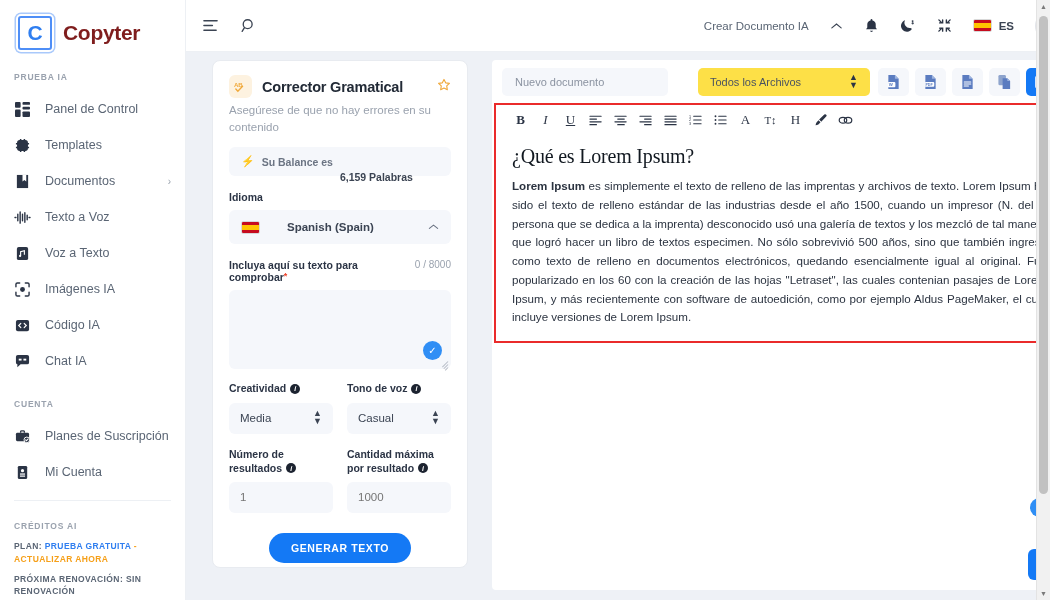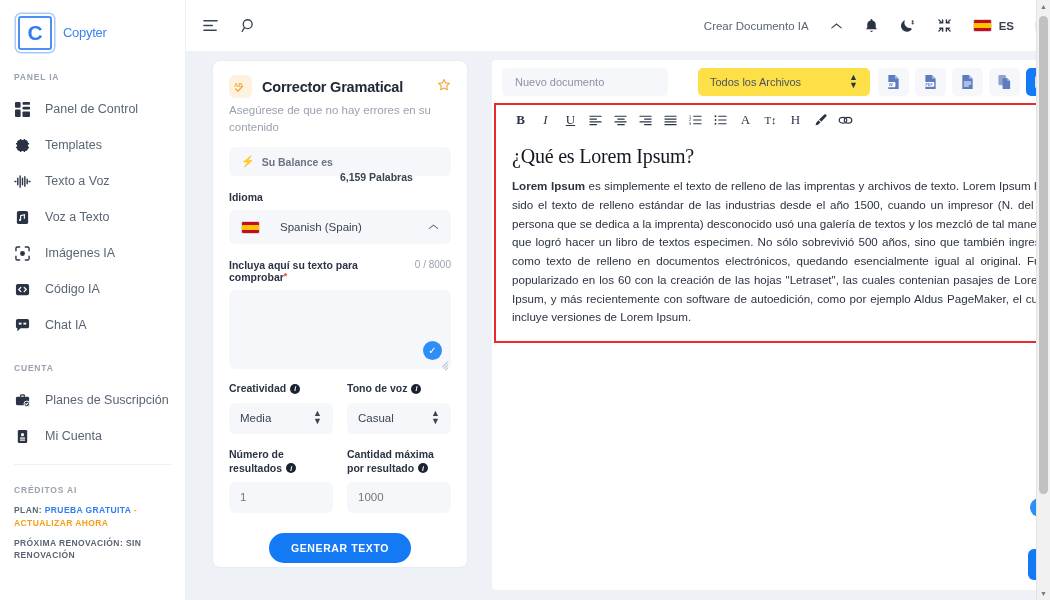--- a/index.html
+++ b/index.html
@@ -17,21 +17,21 @@
     flex: 0 0 186px; position: relative; overflow: hidden;
     border-right: 1px solid #edf0f4;
   }
   .brand { display: flex; align-items: center; gap: 11px; padding: 13px 0 0 18px; height: 52px; }
   .brand-logo {
     width: 34px; height: 34px; border: 2px solid #4e8ef7; border-radius: 3px;
     display: flex; align-items: center; justify-content: center;
     box-shadow: 0 0 0 2px #ffffff, 0 0 0 3.5px #a9c9fb;
   }
   .brand-logo span { color: #2f7ef0; font-size: 21px; font-weight: 700; line-height: 1; }
-  .brand-name { color: #3b82f6; font-size: 13px; font-weight: 400; letter-spacing: -.3px; }
+  .brand-name { color: #7f1d1d; font-size: 21px; font-weight: 700; letter-spacing: -.3px; }
 
   .section-label {
     font-size: 8.5px; font-weight: 700; letter-spacing: .8px;
     color: #9aa2ae; padding: 0 0 0 14px; margin-top: 20px; margin-bottom: 9px;
   }
   .nav-item {
     display: flex; align-items: center; gap: 14px;
     height: 36px; padding: 0 14px; color: #5a6574; font-size: 12.5px;
     cursor: pointer; position: relative;
   }
@@ -98,22 +98,22 @@
   }
   .balance b { color: #3b4453; margin-top: 30px; }
   .bolt { color: #2f7ef0; font-size: 11px; }
 
   .field-label { font-size: 10.5px; font-weight: 700; color: #2b3445; margin-top: 15px; margin-bottom: 7px; }
   .req { color: #f0432b; font-size: 9px; vertical-align: top; }
   .counter { float: right; font-size: 10px; color: #9aa2ae; font-weight: 400; }
 
   .select-box {
     background: #f5f7fb; border-radius: 6px; height: 34px; display: flex;
-    align-items: center; padding: 0 12px; gap: 20px; cursor: pointer;
-    font-size: 11.5px; color: #3b4453;
+    align-items: center; padding: 0 12px; gap: 27px; cursor: pointer;
+    font-size: 11.5px; color: #3b4453; font-weight: bold;
   }
   .select-box .caret { margin-left: auto; color: #6b7483; font-size: 10px; }
 
   .textarea-box {
     background: #f5f7fb; border-radius: 6px; height: 79px; position: relative; cursor: text;
   }
   .check-circle {
     position: absolute; right: 9px; bottom: 9px; width: 19px; height: 19px;
     border-radius: 50%; background: #2f8ef5; display: flex; align-items: center;
     justify-content: center; color: #fff; font-size: 10px; cursor: pointer;
@@ -222,21 +222,21 @@
 <div class="app">
 
   <aside class="sidebar">
     <div class="brand">
       <div class="brand-logo">
         <span>C</span>
       </div>
       <div class="brand-name">Copyter</div>
     </div>
 
-    <div class="section-label">PANEL IA</div>
+    <div class="section-label">PRUEBA IA</div>
 
     <div class="nav-item">
       <span class="nav-ico">
         <svg width="15" height="15" viewBox="0 0 16 16" fill="#2b3445">
             <rect x="0" y="0" width="6" height="6" rx="1"></rect>
             <rect x="8" y="0" width="8" height="3" rx="1"></rect>
             <rect x="8" y="5" width="8" height="3" rx="1"></rect>
             <rect x="0" y="8" width="6" height="8" rx="1"></rect>
             <rect x="8" y="10" width="8" height="6" rx="1"></rect>
           </svg>
@@ -247,20 +247,30 @@
     <div class="nav-item">
       <span class="nav-ico">
         <svg width="15" height="15" viewBox="0 0 16 16" fill="none" stroke="#2b3445" stroke-width="1.6">
             <rect x="3" y="3" width="10" height="10" rx="2" fill="#2b3445"></rect>
             <path d="M6 1v2M10 1v2M6 13v2M10 13v2M1 6h2M1 10h2M13 6h2M13 10h2"></path>
           </svg>
       </span>
       <span>Templates</span>
     </div>
 
+    <div class="nav-item">
+      <span class="nav-ico">
+        <svg width="15" height="15" viewBox="0 0 16 16" fill="#2b3445">
+            <path d="M2 1h12v14H2z" rx="1"></path>
+            <path d="M8 1h4v7l-2-1.6L8 8z" fill="#fff"></path>
+          </svg>
+      </span>
+      <span>Documentos</span>
+      <span class="nav-chev">›</span>
+    </div>
 
     <div class="nav-item">
       <span class="nav-ico">
         <svg width="17" height="15" viewBox="0 0 18 16" stroke="#2b3445" stroke-width="1.5" stroke-linecap="round">
             <path d="M1 8h1M4 4.5v7M6.5 2v12M9 4.5v7M11.5 3v10M14 5.5v5M17 8h-1"></path>
           </svg>
       </span>
       <span>Texto a Voz</span>
     </div>
 

